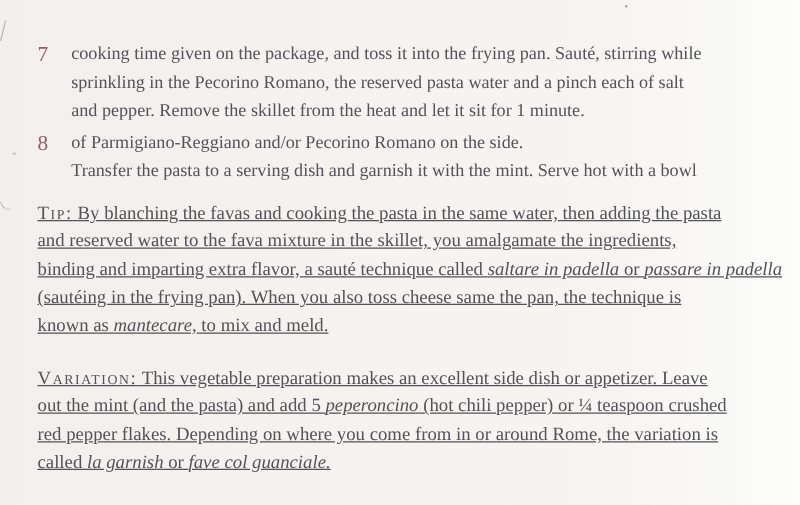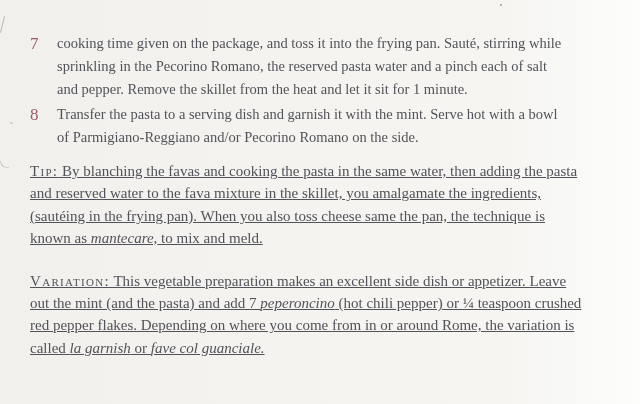--- a/index.html
+++ b/index.html
@@ -78,39 +78,40 @@
       <div class="step-text">
           <div class="text-line"><span>cooking time given on the package, and toss it into the frying pan. Sauté, stirring while</span></div>
           <div class="text-line"><span>sprinkling in the Pecorino Romano, the reserved pasta water and a pinch each of salt</span></div>
           <div class="text-line"><span>and pepper. Remove the skillet from the heat and let it sit for 1 minute.</span></div>
         </div>
     </div>
 
     <div class="step">
       <div class="step-number">8</div>
       <div class="step-text">
+          <div class="text-line"><span>of Parmigiano-Reggiano and/or Pecorino Romano on the side.</span></div>
           <div class="text-line"><span>Transfer the pasta to a serving dish and garnish it with the mint. Serve hot with a bowl</span></div>
-          <div class="text-line"><span>of Parmigiano-Reggiano and/or Pecorino Romano on the side.</span></div>
         </div>
     </div>
 
   </div>
 
   <div class="notes">
 
     <div class="note">
         <div class="text-line"><span class="seg-smallcaps">Tip:</span><span> By blanching the favas and cooking the pasta in the same water, then adding the pasta</span></div>
         <div class="text-line"><span>and reserved water to the fava mixture in the skillet, you amalgamate the ingredients,</span></div>
+        <div class="text-line"><span>binding and imparting extra flavor, a sauté technique called </span><span class="seg-italic">saltare in padella</span><span> or </span><span class="seg-italic">passare in padella</span></div>
         <div class="text-line"><span>(sautéing in the frying pan). When you also toss cheese same the pan, the technique is</span></div>
         <div class="text-line"><span>known as </span><span class="seg-italic">mantecare,</span><span> to mix and meld.</span></div>
       </div>
 
     <div class="note">
         <div class="text-line"><span class="seg-smallcaps">Variation:</span><span> This vegetable preparation makes an excellent side dish or appetizer. Leave</span></div>
-        <div class="text-line"><span>out the mint (and the pasta) and add 7 </span><span class="seg-italic">peperoncino</span><span> (hot chili pepper) or ¼ teaspoon crushed</span></div>
+        <div class="text-line"><span>out the mint (and the pasta) and add 5 </span><span class="seg-italic">peperoncino</span><span> (hot chili pepper) or ¼ teaspoon crushed</span></div>
         <div class="text-line"><span>red pepper flakes. Depending on where you come from in or around Rome, the variation is</span></div>
         <div class="text-line"><span>called </span><span class="seg-italic">la garnish</span><span> or </span><span class="seg-italic">fave col guanciale.</span></div>
       </div>
 
   </div>
 
   <span class="artifact artifact-stroke-topleft"></span>
   <span class="artifact artifact-mark-left"></span>
   <span class="artifact artifact-speck-top"></span>
   <span class="artifact artifact-smudge-left"></span>

